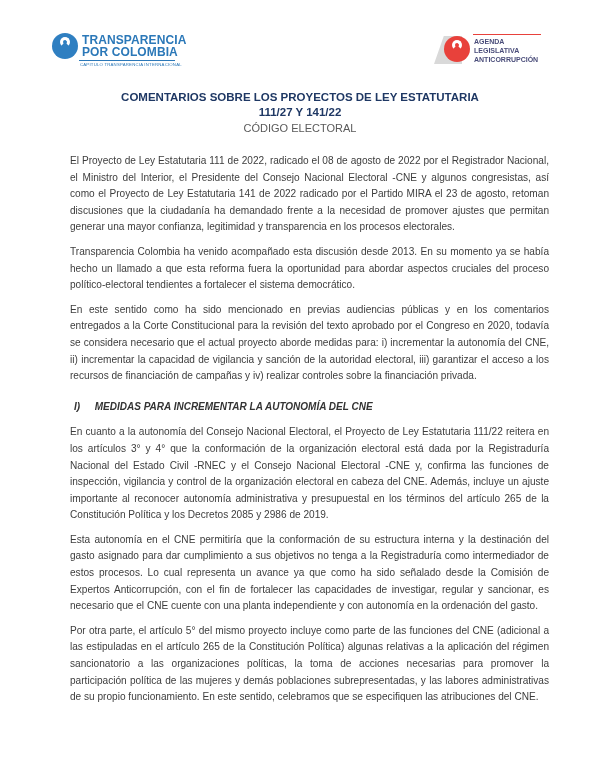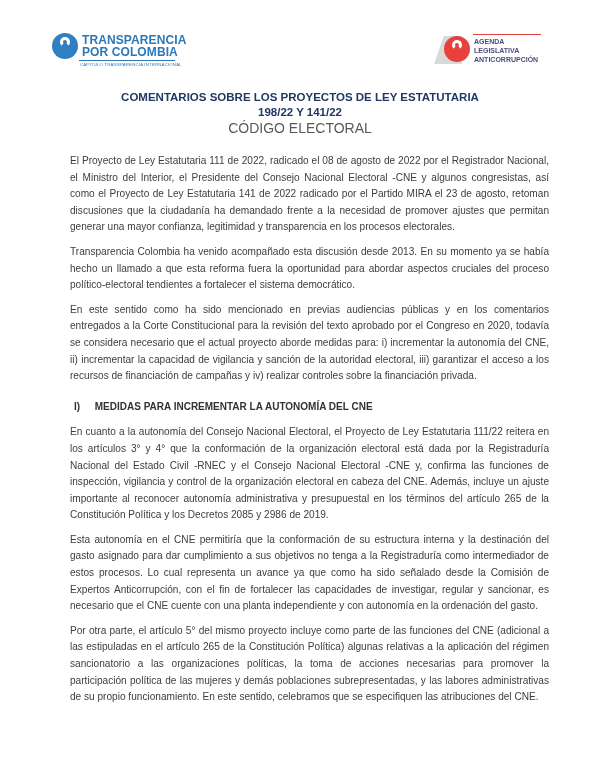--- a/index.html
+++ b/index.html
@@ -128,21 +128,21 @@
       text-align: center;
     }
     .title {
       font-family: "Liberation Sans", sans-serif;
       font-weight: bold;
       font-size: 11.5px;
       color: #1f3864;
       line-height: 15px;
     }
     .subtitle {
-      font-size: 14px;
+      font-size: 11px;
       color: #595959;
       line-height: 14px;
       margin-top: 1px;
     }
 
     .content {
       position: absolute;
       left: 52px;
       top: 153px;
       width: 497px;
@@ -153,20 +153,21 @@
     }
     .content p {
       margin: 0 0 8px 18px;
     }
     .section-heading {
       font-weight: bold;
       font-size: 10px;
       margin: 14px 0 9px 0 !important;
       padding-left: 22px;
       color: #333333;
+      font-style: italic;
     }
     .section-heading .num {
       display: inline-block;
       width: 18px;
     }
   </style>
 </head>
 <body>
 
 <div class="header">
@@ -183,21 +184,21 @@
     <span class="emblem"></span>
     <span class="rule"></span>
     <span class="txt t1">AGENDA</span>
     <span class="txt t2">LEGISLATIVA</span>
     <span class="txt t3">ANTICORRUPCIÓN</span>
   </div>
 </div>
 
 <div class="title-block">
   <div class="title">COMENTARIOS SOBRE LOS PROYECTOS DE LEY ESTATUTARIA</div>
-  <div class="title">198/22 Y 141/22</div>
+  <div class="title">111/27 Y 141/22</div>
   <div class="subtitle">CÓDIGO ELECTORAL</div>
 </div>
 
 <div class="content">
   <p>El Proyecto de Ley Estatutaria 111 de 2022, radicado el 08 de agosto de 2022 por el Registrador Nacional, el Ministro del Interior, el Presidente del Consejo Nacional Electoral -CNE y algunos congresistas, así como el Proyecto de Ley Estatutaria 141 de 2022 radicado por el Partido MIRA el 23 de agosto, retoman discusiones que la ciudadanía ha demandado frente a la necesidad de promover ajustes que permitan generar una mayor confianza, legitimidad y transparencia en los procesos electorales.</p>
   <p>Transparencia Colombia ha venido acompañado esta discusión desde 2013. En su momento ya se había hecho un llamado a que esta reforma fuera la oportunidad para abordar aspectos cruciales del proceso político-electoral tendientes a fortalecer el sistema democrático.</p>
   <p>En este sentido como ha sido mencionado en previas audiencias públicas y en los comentarios entregados a la Corte Constitucional para la revisión del texto aprobado por el Congreso en 2020, todavía se considera necesario que el actual proyecto aborde medidas para: i) incrementar la autonomía del CNE, ii) incrementar la capacidad de vigilancia y sanción de la autoridad electoral, iii) garantizar el acceso a los recursos de financiación de campañas y iv) realizar controles sobre la financiación privada.</p>
 
   <p class="section-heading">
     <span class="num">I)</span>

